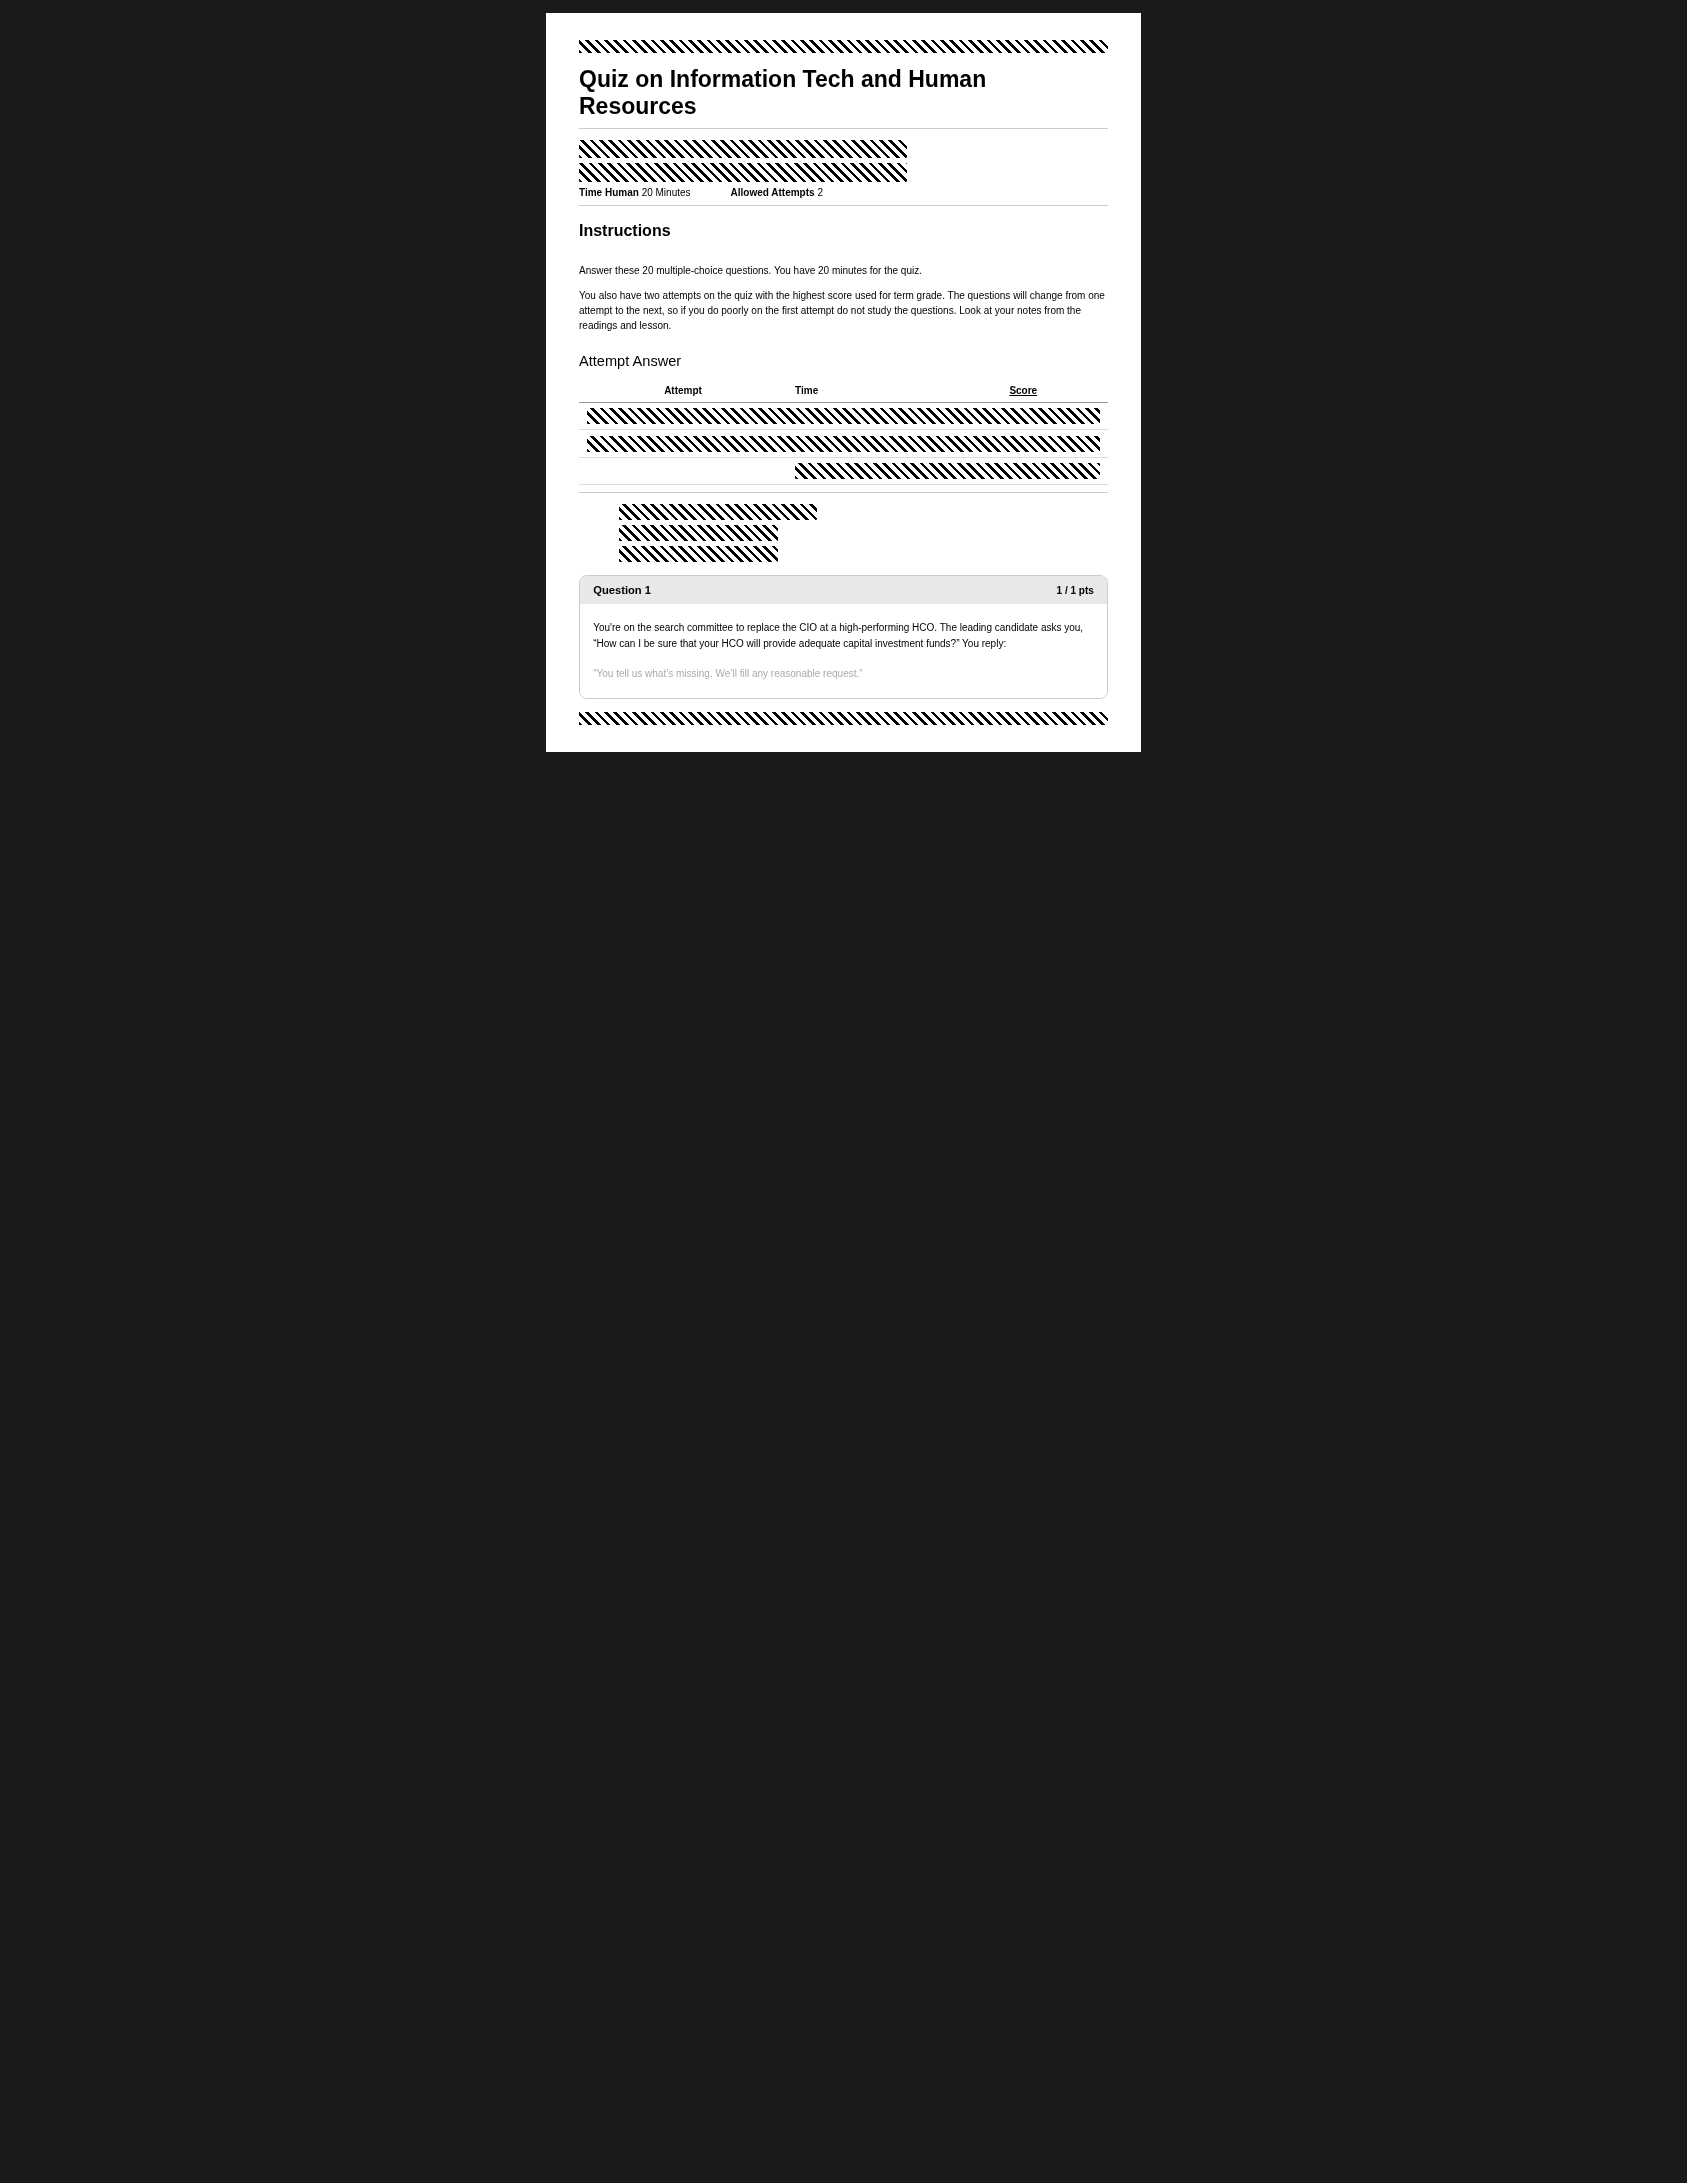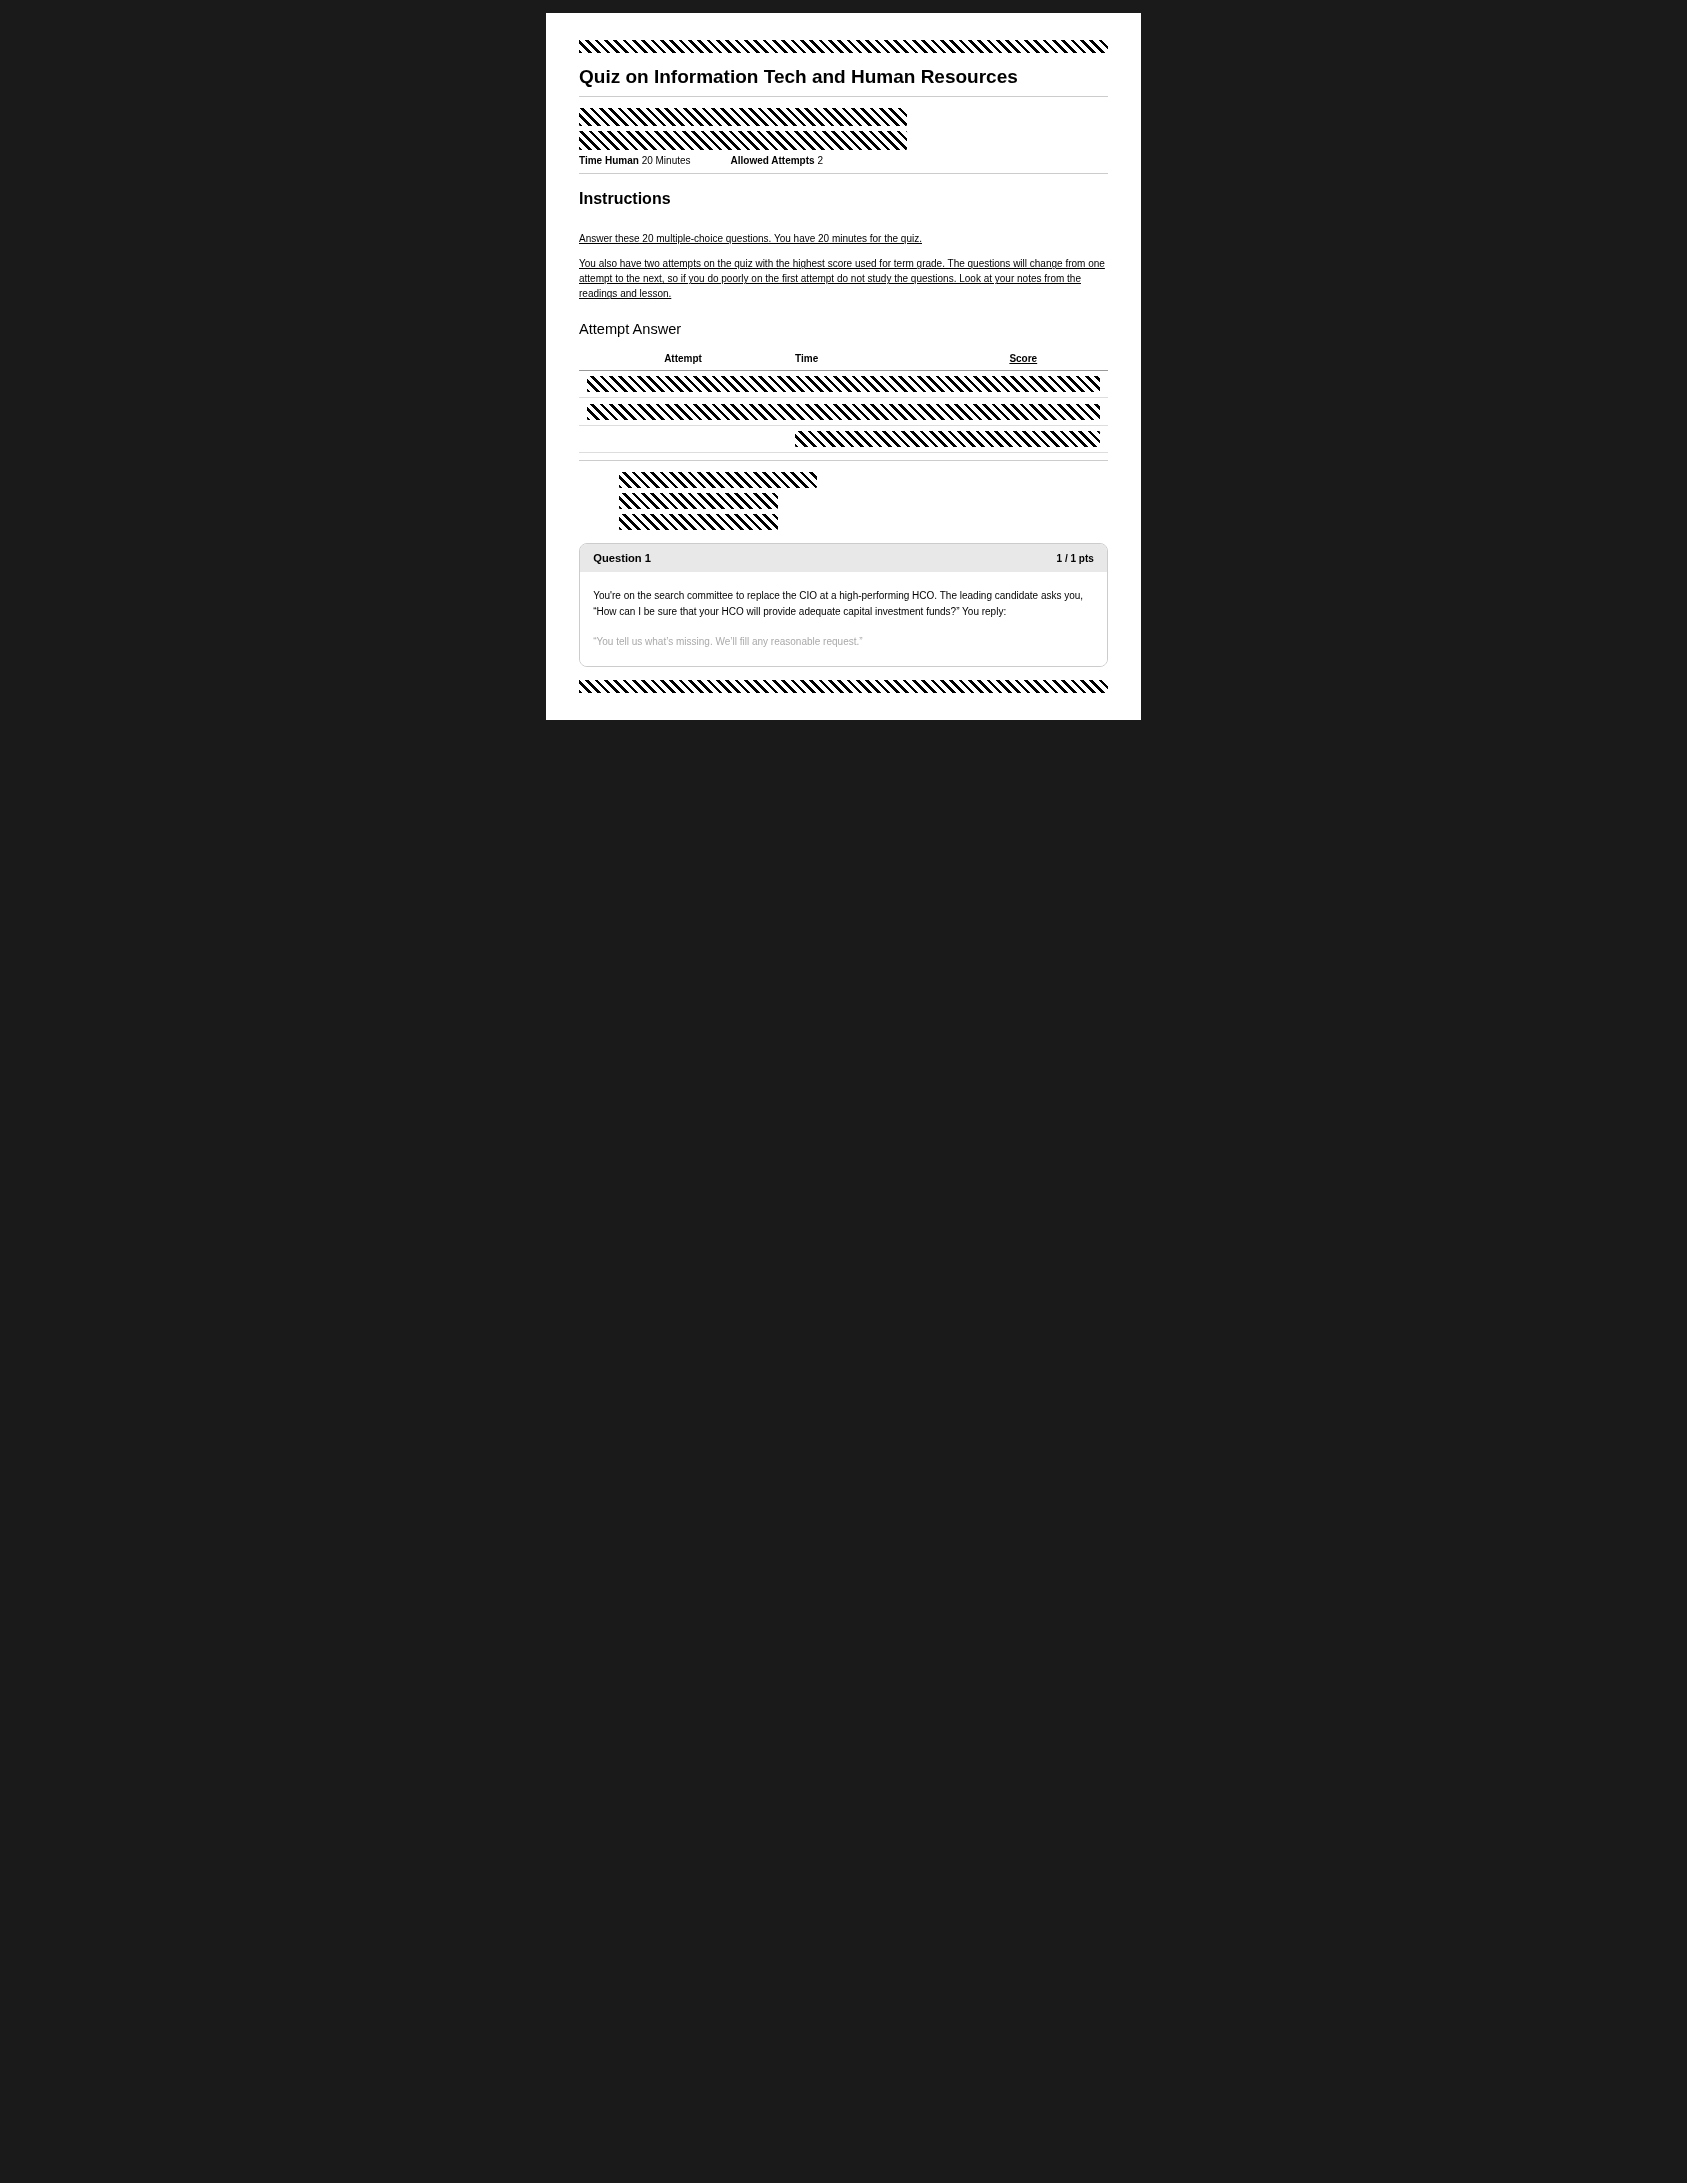--- a/index.html
+++ b/index.html
@@ -39,21 +39,21 @@
     .hatch-top {
       margin-bottom: 13.2px;
     }
 
     .hatch-bottom {
       margin-top: 13.2px;
     }
 
     
     .page-title {
-      font-size: 19px;
+      font-size: 23px;
       font-weight: bold;
       margin-bottom: 8px;
       color: #000;
     }
 
     hr.divider {
       border: none;
       border-top: 0.7px solid #ccc;
       margin: 6.6px 0 10.6px 0;
     }
@@ -104,21 +104,20 @@
       font-weight: normal;
       margin: 20px 0 10.6px 0;
       color: #000;
     }
 
     .instruction-text {
       font-size: 10px;
       line-height: 1.5;
       color: #000;
       margin-bottom: 10.6px;
-      text-decoration: underline;
     }
 
     
     .attempt-history {
       margin-top: 6.6px;
     }
 
     .attempt-table {
       width: 100%;
       border-collapse: collapse;

